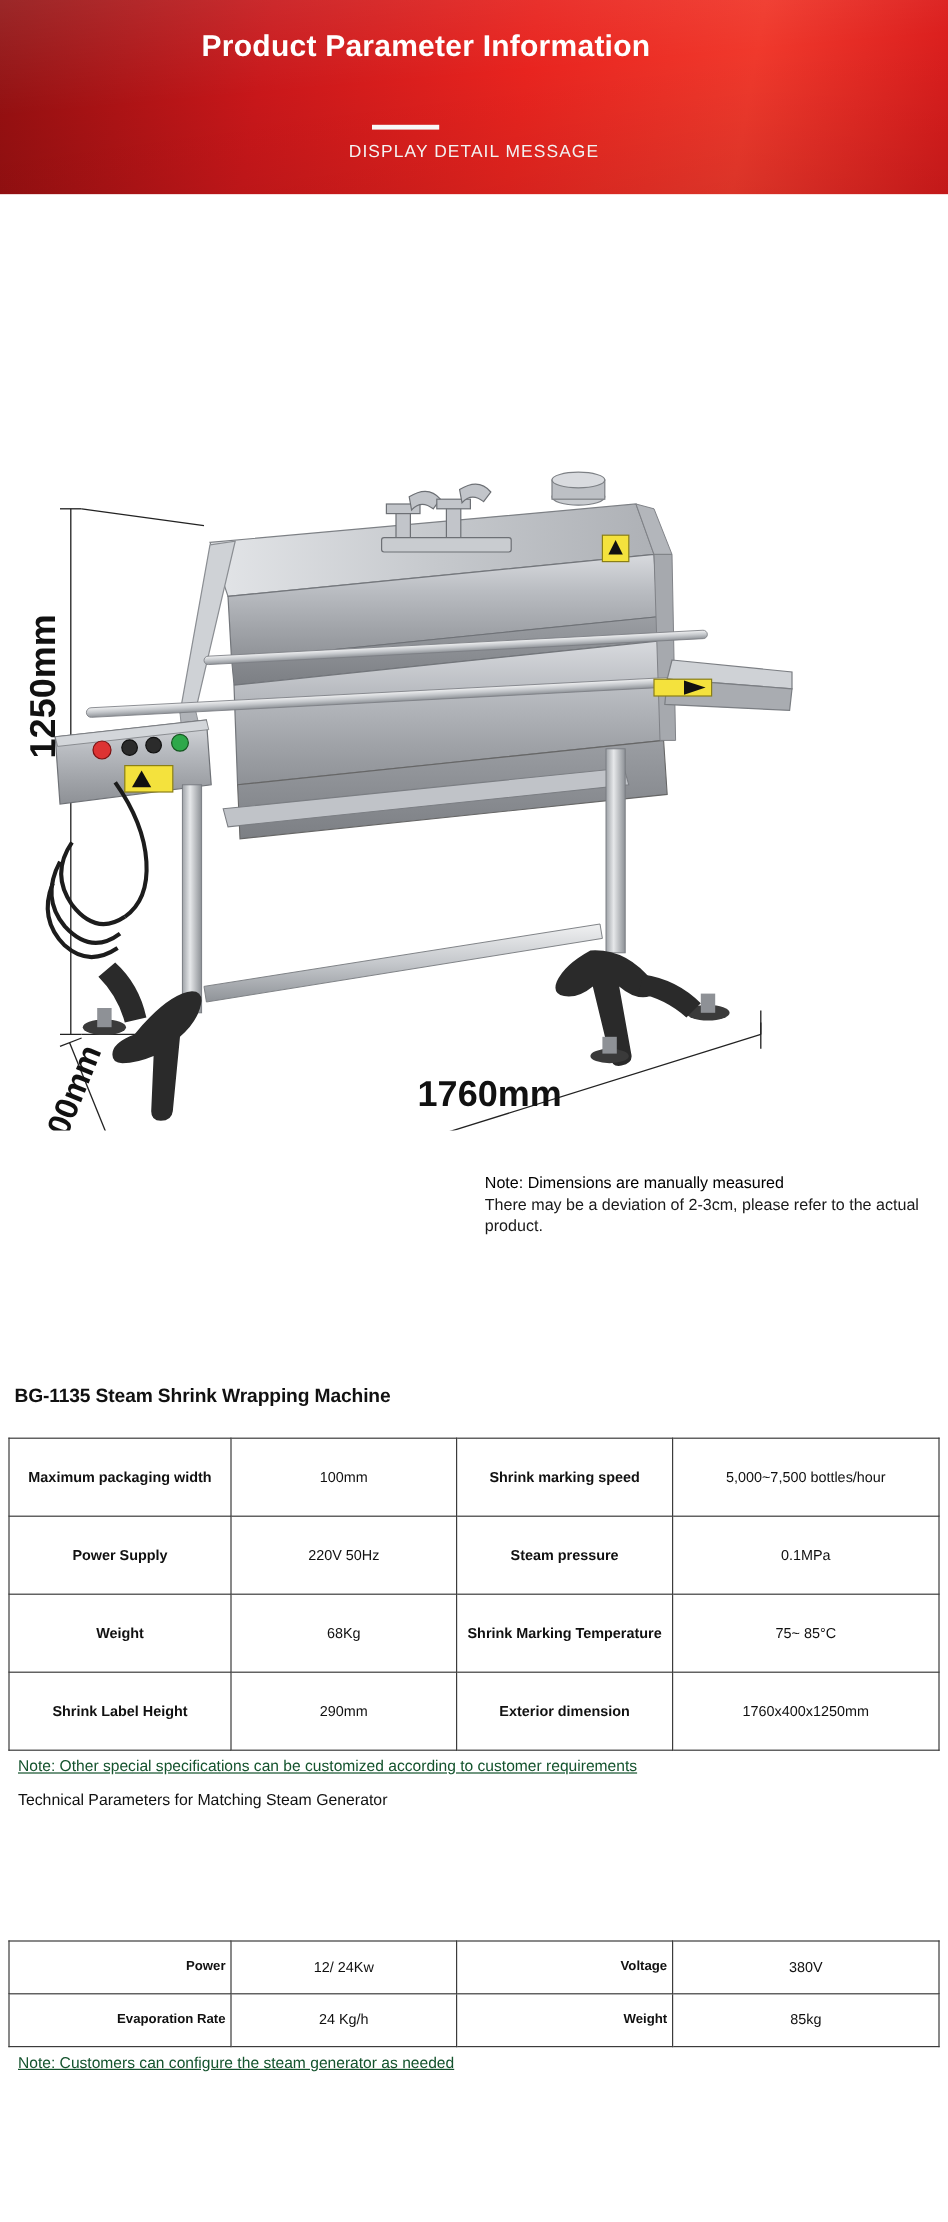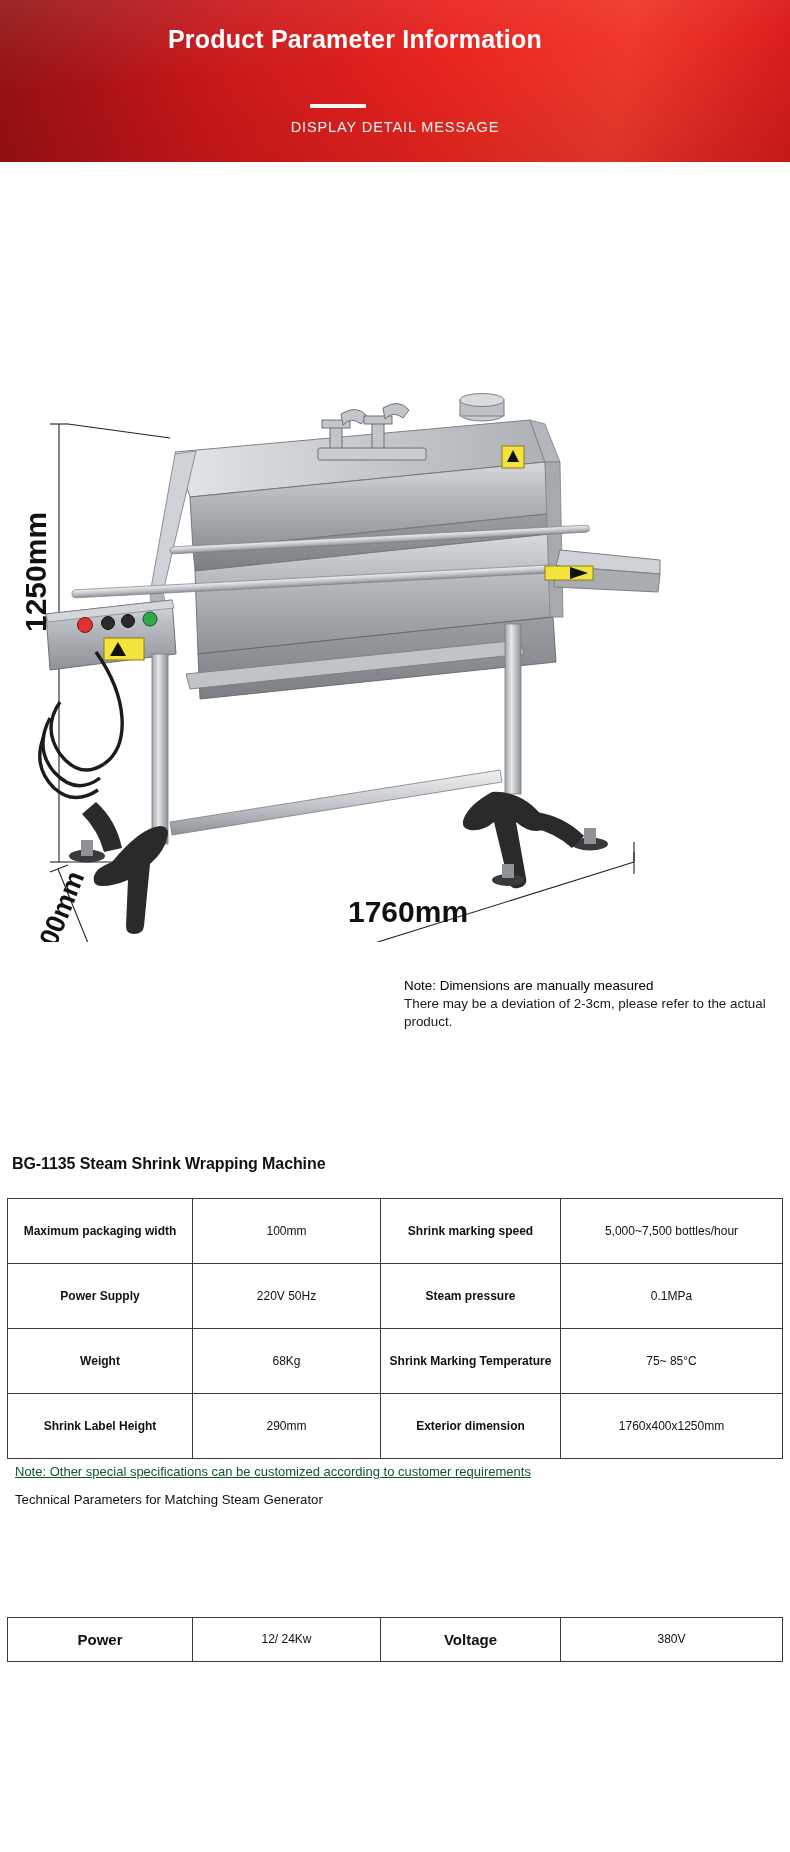--- a/index.html
+++ b/index.html
@@ -109,21 +109,21 @@
     vertical-align: middle;
     font-size: 12px;
     line-height: 1.2;
     padding: 6px 4px;
     color: #111111;
   }
   table.spec td.lbl { font-weight: bold; }
   table.spec tr { height: 65px; }
   #gen-table tr { height: 44px; }
   #gen-table td { font-size: 12px; }
-  #gen-table td.lbl { font-weight: bold; font-size: 15px; }
+  #gen-table td.lbl { font-weight: bold; font-size: 11px; text-align: right; }
 
   .note {
     font-size: 13px;
     line-height: 1.3;
     color: #14532d;
     padding: 5px 8px 0 8px;
     text-decoration: underline;
   }
   .sub-head {
     font-size: 13.2px;
@@ -320,15 +320,22 @@
 
 <div class="tbl-wrap" id="gen-table-wrap">
   <table class="spec" id="gen-table">
     <tbody>
       <tr>
         <td class="lbl" style="width:185px">Power</td>
         <td style="width:188px">12/ 24Kw</td>
         <td class="lbl" style="width:180px">Voltage</td>
         <td>380V</td>
       </tr>
+      <tr>
+        <td class="lbl">Evaporation Rate</td>
+        <td>24 Kg/h</td>
+        <td class="lbl">Weight</td>
+        <td>85kg</td>
+      </tr>
     </tbody>
   </table>
+  <div class="note">Note: Customers can configure the steam generator as needed</div>
 </div>
 
 </body></html>

